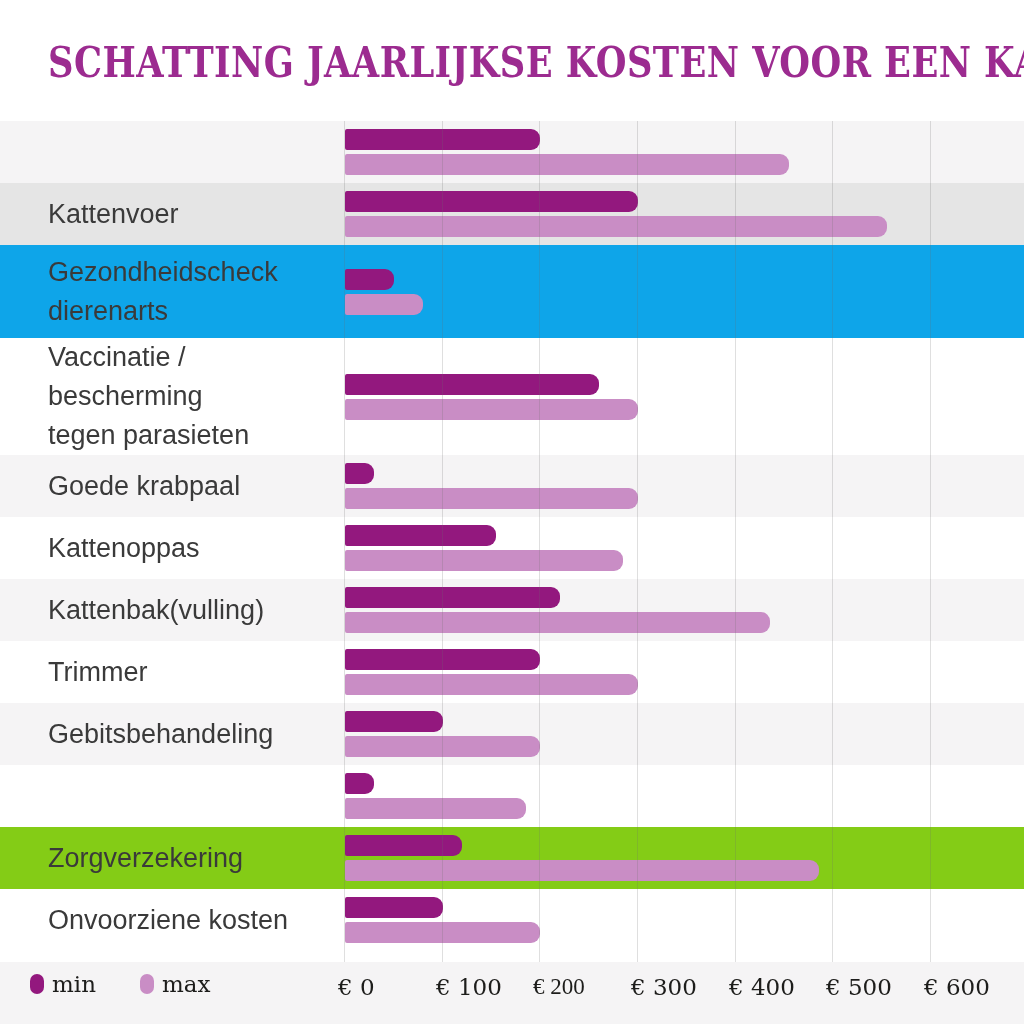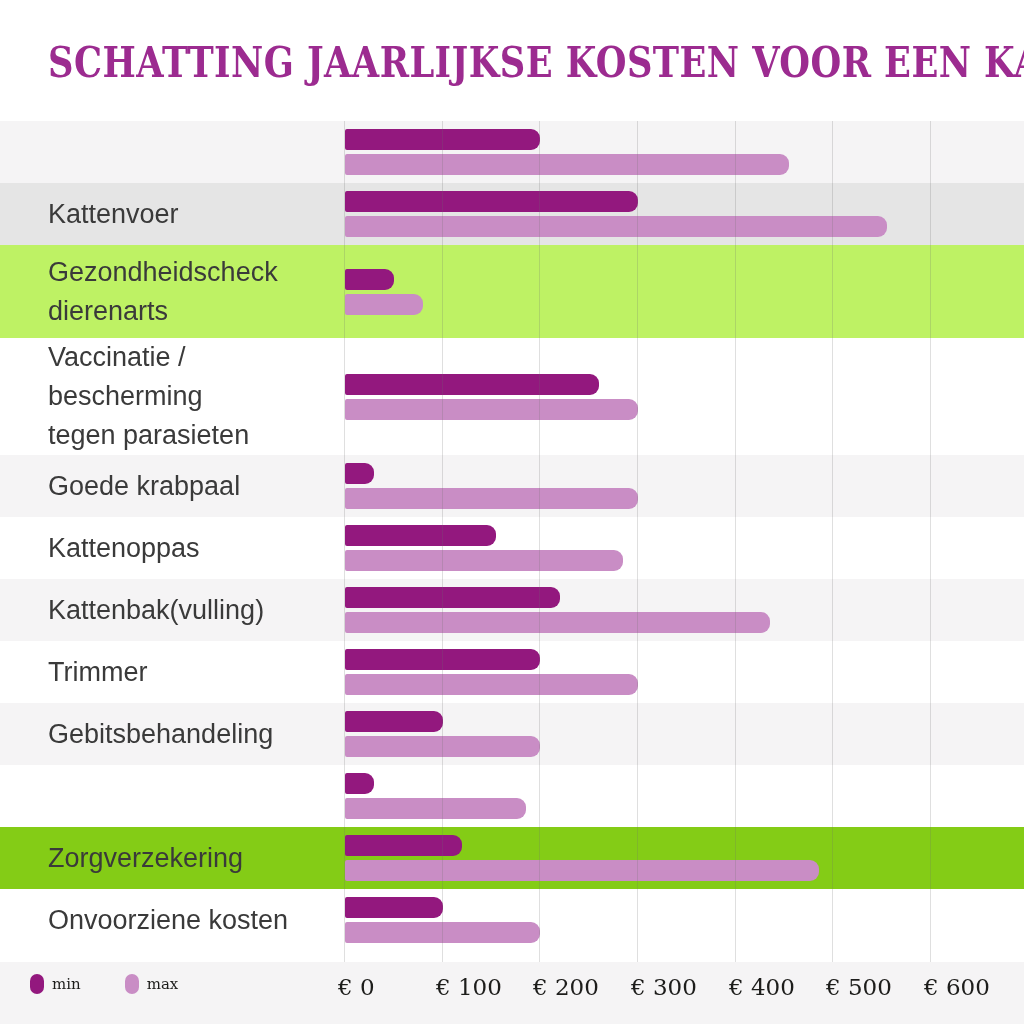--- a/index.html
+++ b/index.html
@@ -22,21 +22,21 @@
   .bar{position:absolute;left:345px;height:21px;border-radius:2px 9px 9px 2px;}
   .gridline{position:absolute;top:121px;width:1px;height:841px;background:rgba(110,110,110,.22);z-index:5;}
   .bottom-strip{position:absolute;left:0;top:962px;width:1024px;height:62px;}
   .axis-tick{
     position:absolute;top:974px;z-index:6;
     font-family:"DejaVu Serif",serif;font-size:23px;color:#1d1d1b;white-space:nowrap;
   }
   .legend{position:absolute;left:30px;top:974px;display:flex;align-items:center;z-index:6;}
   .legend-swatch{width:14px;height:20px;border-radius:7px;}
   .legend-label{
-    font-family:"DejaVu Serif",serif;font-size:15px;color:#1d1d1b;
+    font-family:"DejaVu Serif",serif;font-size:23px;color:#1d1d1b;
     margin-left:8px;line-height:20px;
   }
   .legend-gap{width:44px;}
 </style>
 </head>
 <body>
 
 <div id="canvas">
   <h1 class="chart-title" style="color: rgb(156, 43, 144);">SCHATTING JAARLIJKSE KOSTEN VOOR EEN KAT</h1>
 
@@ -45,21 +45,21 @@
         <div class="bar" style="top: 8px; width: 195px; background: rgb(147, 24, 126);"></div>
         <div class="bar" style="top: 33px; width: 444px; background: rgb(201, 141, 197);"></div>
       </div>
       <div class="row" style="top: 183px; height: 62px; background: #e5e5e5;">
         <div class="row-label">
           <span>Kattenvoer</span>
         </div>
         <div class="bar" style="top: 8px; width: 293px; background: rgb(147, 24, 126);"></div>
         <div class="bar" style="top: 33px; width: 542px; background: rgb(201, 141, 197);"></div>
       </div>
-      <div class="row" style="top: 245px; height: 93px; background: #bef264;">
+      <div class="row" style="top: 245px; height: 93px; background: #0ea5e9;">
         <div class="row-label">
           <span>Gezondheidscheck</span>
           <span>dierenarts</span>
         </div>
         <div class="bar" style="top: 24px; width: 49px; background: rgb(147, 24, 126);"></div>
         <div class="bar" style="top: 49px; width: 78px; background: rgb(201, 141, 197);"></div>
       </div>
       <div class="row" style="top: 338px; height: 117px; background: rgb(255, 255, 255);">
         <div class="row-label">
           <span>Vaccinatie /</span>
@@ -139,19 +139,19 @@
     <span class="legend-swatch" id="legend-min-swatch" style="background: rgb(147, 24, 126);"></span>
     <span class="legend-label">min</span>
     <span class="legend-gap"></span>
     <span class="legend-swatch" id="legend-max-swatch" style="background: rgb(201, 141, 197);"></span>
     <span class="legend-label">max</span>
   </div>
 
   <div id="ticks">
       <span class="axis-tick" style="left: 338px;">€ 0</span>
       <span class="axis-tick" style="left: 436px;">€ 100</span>
-      <span class="axis-tick" style="left: 533px;">€ 200</span>
+      <span class="axis-tick" style="left: 533px; font-family: Liberation Serif, serif;">€ 200</span>
       <span class="axis-tick" style="left: 631px;">€ 300</span>
       <span class="axis-tick" style="left: 729px;">€ 400</span>
       <span class="axis-tick" style="left: 826px;">€ 500</span>
       <span class="axis-tick" style="left: 924px;">€ 600</span>
     </div>
 </div>
 
 </body></html>

